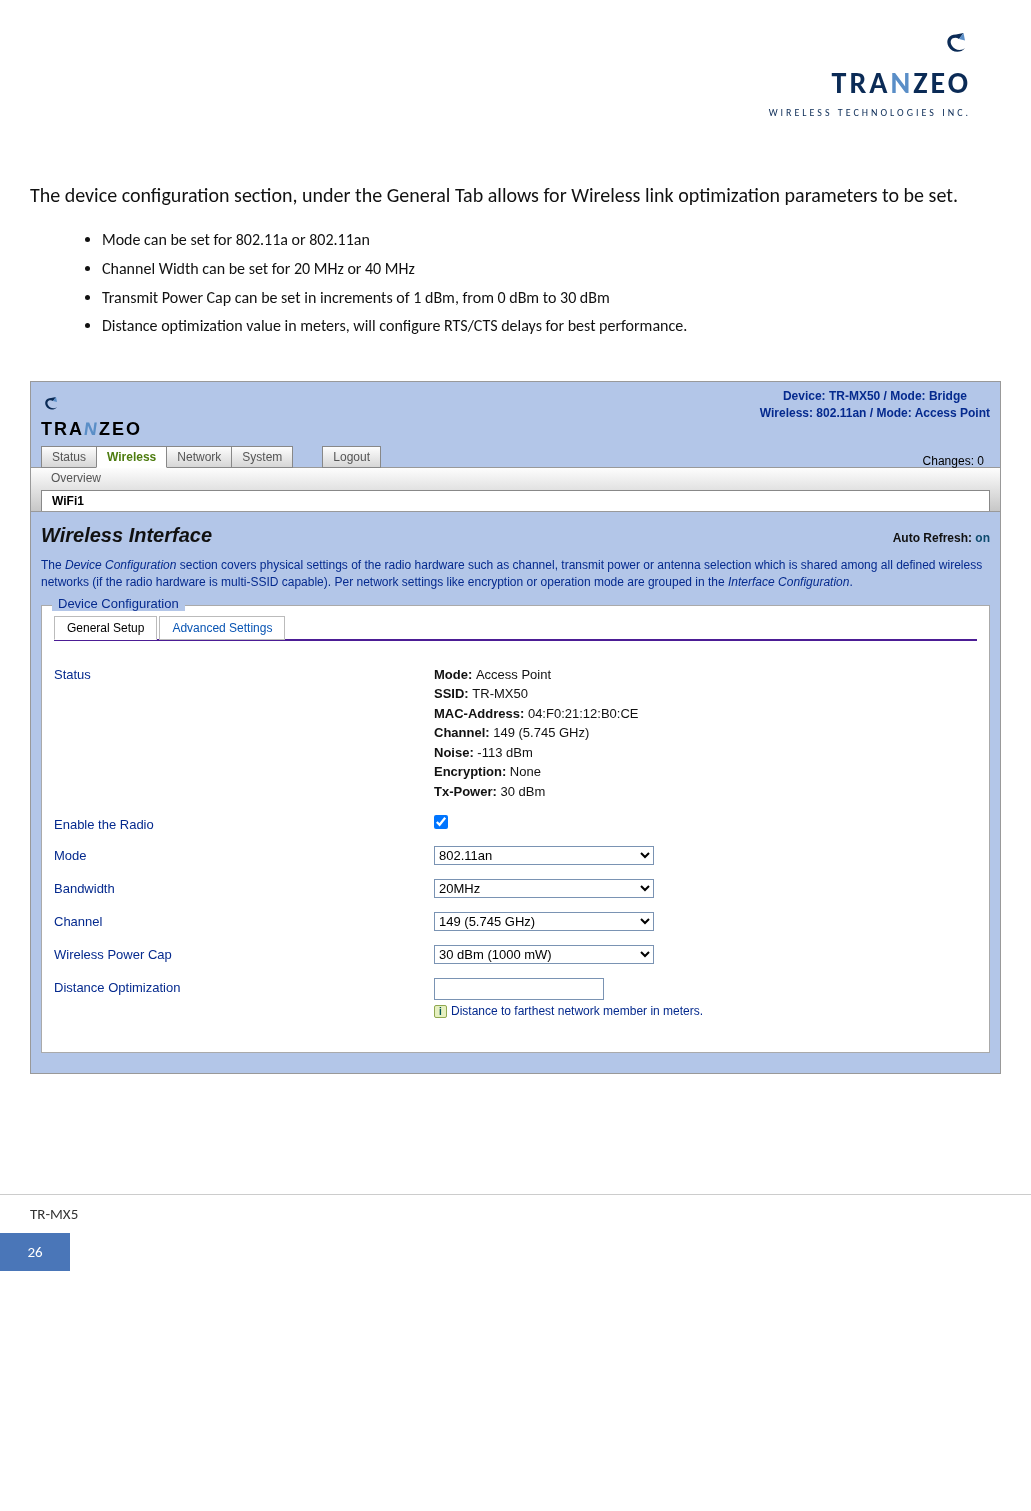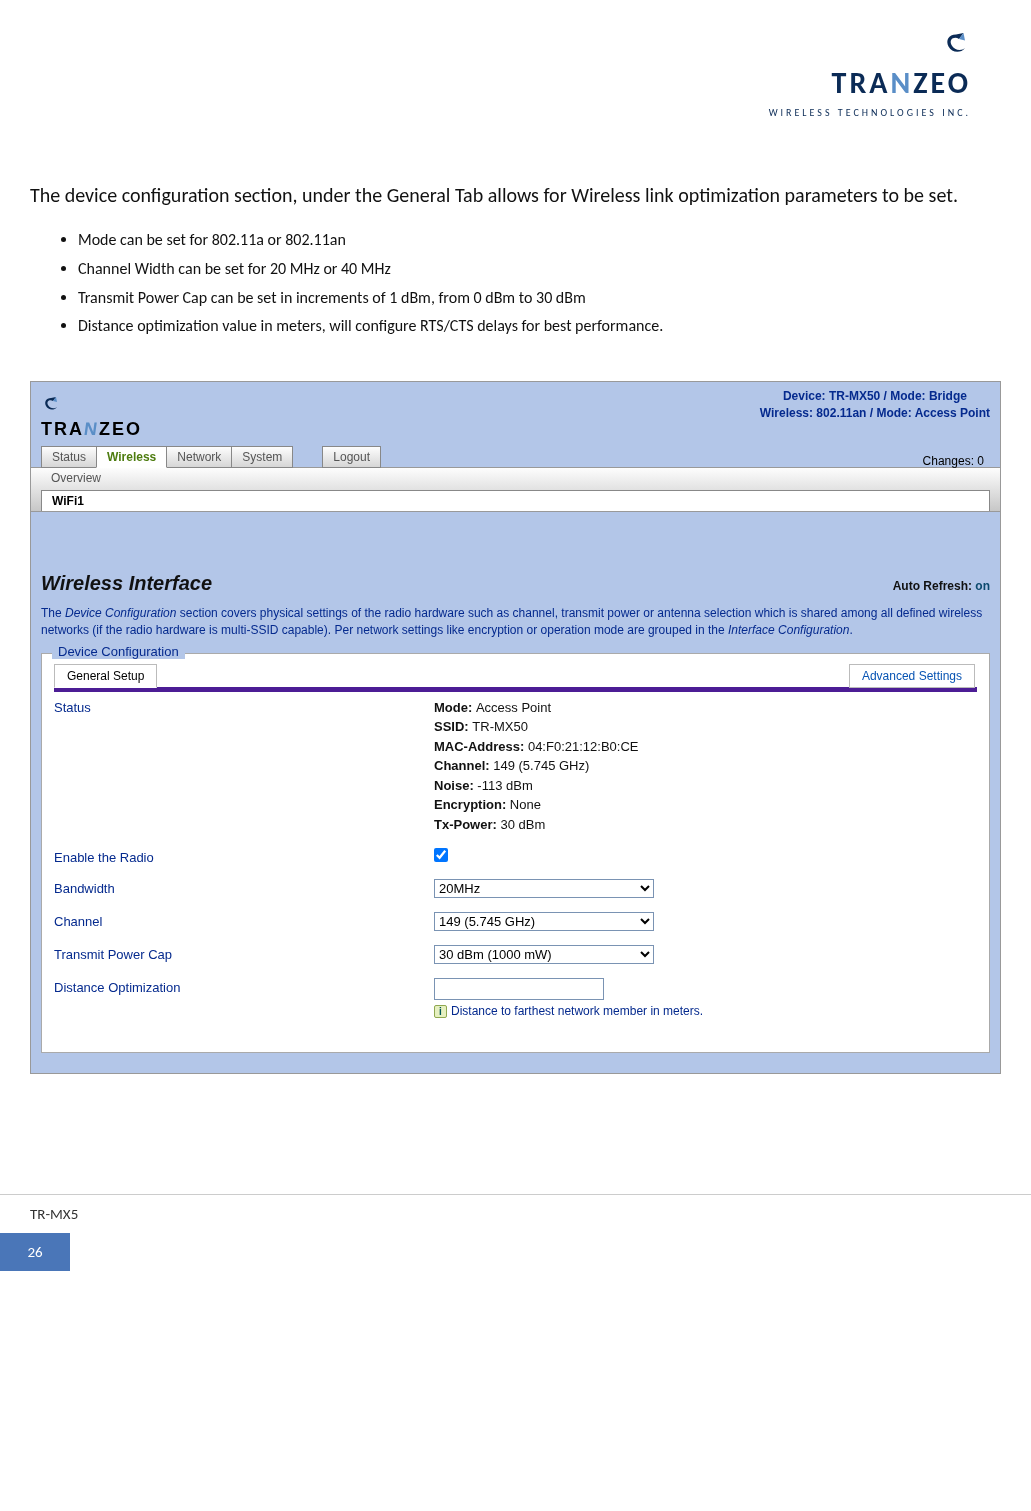--- a/index.html
+++ b/index.html
@@ -3,47 +3,47 @@
 <meta charset="utf-8">
 <style>
   * { box-sizing: border-box; margin: 0; padding: 0; }
   body { font-family: Calibri, Arial, sans-serif; background: #fff; width: 1031px; }
   .page { padding: 30px 30px 0 30px; }
   .header-logo { text-align: right; padding-right: 30px; margin-bottom: 60px; }
   .header-logo .lg { font-size: 30px; font-weight: bold; letter-spacing: 3px; color: #0b2b56; }
   .header-logo .lg .n { color: #5a8ec7; }
   .header-logo .sub { font-size: 10px; letter-spacing: 3px; color: #0b2b56; }
   .intro { font-size: 20px; line-height: 1.5; color: #111; margin-bottom: 16px; }
-  ul.features { margin-left: 48px; margin-bottom: 40px; }
+  ul.features { margin-left: 72px; margin-bottom: 40px; }
   ul.features li { font-size: 16px; line-height: 1.8; color: #111; }
   .screenshot { background: #b3c6e8; border: 1px solid #999; font-family: "Segoe UI", Tahoma, sans-serif; font-size: 12px; }
   .ss-top { display: flex; align-items: flex-start; padding: 6px 10px 0 10px; }
   .ss-brand { padding-top: 6px; }
   .ss-brand .t { font-size: 18px; font-weight: bold; letter-spacing: 2px; color: #000; }
   .ss-brand .t .n { color: #5a8ec7; display:inline-block; transform: skewX(-8deg); }
   .ss-devinfo { margin-left: auto; text-align: center; color: #052a8e; font-weight: bold; font-size: 12px; line-height: 1.4; }
   .ss-tabs1 { display: flex; align-items: flex-end; padding: 6px 10px 0 10px; }
   .tabset { display: flex; }
   .tab { border: 1px solid #888; background: linear-gradient(#fdfdfd,#d6d6d6); padding: 3px 10px; color: #555; font-size: 12px; margin-right: -1px; cursor: pointer; }
   .tab.active { background: #fff; font-weight: bold; color: #4d7c0f; border-bottom: 1px solid #fff; position: relative; z-index: 2; }
   .tab.logout { margin-left: 30px; }
   .changes { margin-left: auto; color: #000000; font-size: 12px; padding-right: 6px; }
   .ss-sub { background: linear-gradient(#fdfdfd,#c7c7c7); border-top: 1px solid #999; border-bottom: 1px solid #999; padding: 0 10px; margin-top: -1px; display: flex; flex-direction: column; }
   .subtab { padding: 3px 10px; color: #555; font-size: 12px; }
   .subtab.active { background: #fff; font-weight: bold; color: #000; border: 1px solid #888; border-bottom: none; margin-top: 2px; }
   .ss-body { padding: 12px 10px 20px 10px; }
-  .ss-h2row { display: flex; align-items: baseline; margin-top: 48px; }
+  .ss-h2row { display: flex; align-items: baseline; }
   .ss-h2 { font-size: 20px; font-weight: bold; color: #111; font-style: italic; flex: 1; }
   .autoref { font-size: 12px; font-weight: bold; color: #111; }
   .autoref .on { color: #0c4a6e; }
   .ss-desc { font-size: 12px; color: #052a8e; line-height: 1.4; margin: 10px 0 14px 0; }
   .ss-desc i { font-style: italic; }
   .fieldset { border: 1px solid #aaa; background: #fff; padding: 10px 12px 20px 12px; position: relative; margin-top: 8px; }
   .fieldset .legend { position: absolute; top: -10px; left: 10px; background: #b3c6e8; padding: 0 6px; color: #052a8e; font-size: 13px; }
-  .inner-tabs { display: flex; border-bottom: 5px solid #4c1d95; margin-bottom: 6px; justify-content: space-between; }
+  .inner-tabs { display: flex; border-bottom: 2px solid #4c1d95; margin-bottom: 24px; }
   .inner-tab { border: 1px solid #bbb; padding: 4px 12px; font-size: 12px; background: #fff; margin-right: 2px; margin-bottom: -1px; color: #444; cursor: pointer; }
   .inner-tab.active { font-weight: normal; border-bottom: 1px solid #fff; color: #000; }
   .inner-tab:not(.active){ color: #0854b3; }
   .row { display: flex; align-items: flex-start; margin-bottom: 14px; }
   .row .lab { width: 380px; color: #052a8e; font-size: 13px; padding-top: 2px; }
   .row .val { flex: 1; font-size: 13px; }
   .status-lines { line-height: 1.5; color: #111; font-size: 12px; }
   .status-lines b { font-weight: bold; }
   select.sel { width: 220px; font-size: 13px; border: 1px solid #7a93b3; background: #fff; }
   input.txt { width: 170px; font-size: 13px; border: 1px solid #7a93b3; height: 22px; padding: 0 4px; }
@@ -140,33 +140,37 @@
             <div><b>Encryption: </b><span>None</span></div>
             <div><b>Tx-Power: </b><span>30 dBm</span></div>
           </div>
         </div>
 
         <div class="row">
           <div class="lab">Enable the Radio</div>
           <div class="val"><input type="checkbox" class="chk" checked="" style=""></div>
         </div>
 
+        <div class="row">
+          <div class="lab">Mode</div>
+          <div class="val"><select class="sel"><option>802.11an</option></select></div>
+        </div>
 
         <div class="row">
           <div class="lab">Bandwidth</div>
           <div class="val"><select class="sel"><option>20MHz</option></select></div>
         </div>
 
         <div class="row">
           <div class="lab">Channel</div>
           <div class="val"><select class="sel"><option>149 (5.745 GHz)</option></select></div>
         </div>
 
         <div class="row">
-          <div class="lab">Transmit Power Cap</div>
+          <div class="lab">Wireless Power Cap</div>
           <div class="val"><select class="sel"><option>30 dBm (1000 mW)</option></select></div>
         </div>
 
         <div class="row">
           <div class="lab">Distance Optimization</div>
           <div class="val">
             <input type="text" class="txt" style="">
             <div class="hint">
               <span class="info-ico">i</span><span>Distance to farthest network member in meters.</span>
             </div>

